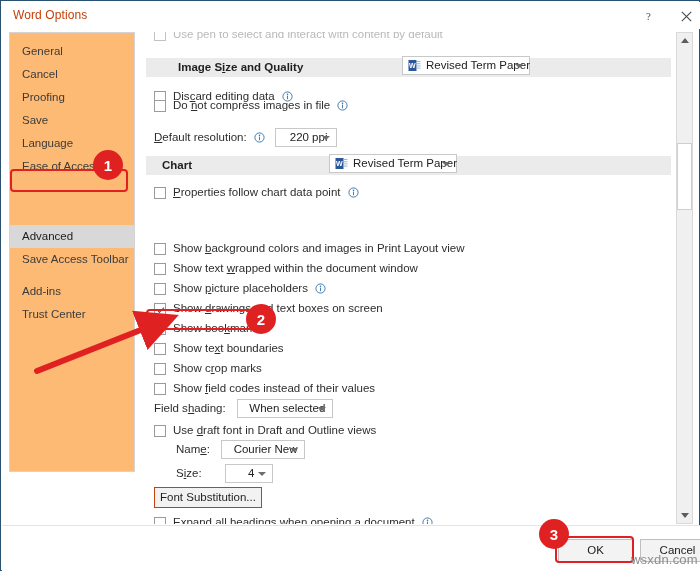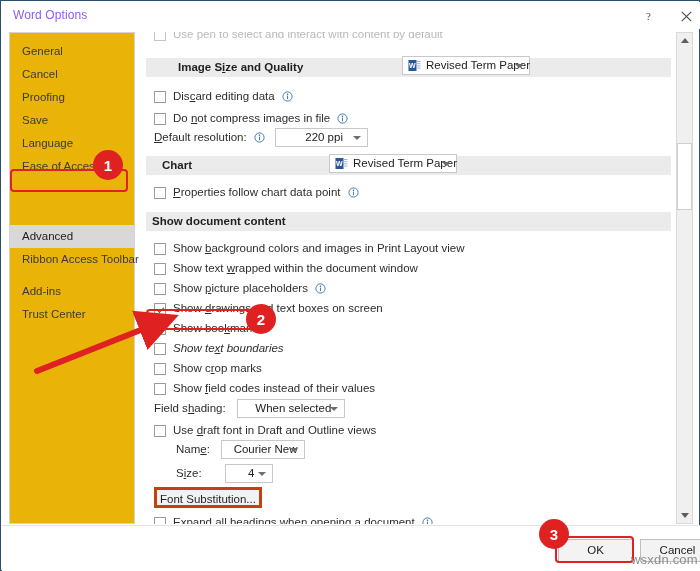--- a/index.html
+++ b/index.html
@@ -15,37 +15,37 @@
     border:1px solid #2b5171;
     background:#ffffff;
   }
   
   .titlebar{
     position:absolute;left:1px;top:1px;width:698px;height:27px;
     background:#ffffff;
   }
   .title-text{
     position:absolute;left:11px;top:6px;
-    font-size:12px;color:#8b5cf6;letter-spacing:.1px;
+    font-size:12px;color:#c2410c;letter-spacing:.1px;
   }
   .win-btn{
     position:absolute;top:3px;width:34px;height:22px;
     display:flex;align-items:center;justify-content:center;
     font-size:13px;color:#4a4a4a;cursor:default;
   }
   .win-help{left:629px;font-size:12px;}
   .win-close{left:667px;font-size:13px;}
   .win-close svg,.win-help svg{display:block;}
 
   
   .nav{
-    position:absolute;left:8px;top:31px;width:126px;height:492px;
+    position:absolute;left:8px;top:31px;width:126px;height:440px;
     box-sizing:border-box;
     border:1px solid #d4d4d4;
-    background:#eab308;
+    background:#fdba74;
   }
   .nav-item{
     position:relative;
     height:23px;line-height:23px;
     padding-left:12px;
     font-size:11.5px;color:#3b3b3b;
     white-space:nowrap;
     cursor:default;
   }
   .nav-item.selected{
@@ -126,21 +126,21 @@
   .wicon{
     display:inline-block;vertical-align:-3px;
     width:13px;height:13px;margin-right:5px;
     position:relative;
   }
   .wicon svg{display:block;}
 
   .pbtn{
     position:absolute;
     box-sizing:border-box;
-    border:3px solid #c2410c;background:#f2f2f2;
+    border:1px solid #c2410c;background:#f2f2f2;
     font-size:11.5px;color:#1f1f1f;
     height:21px;line-height:19px;text-align:center;
     cursor:default;
   }
 
   
   .scroll{
     position:absolute;left:532px;top:0;width:17px;height:492px;
     background:#f0f0f0;border:1px solid #d9d9d9;box-sizing:border-box;
   }
@@ -216,21 +216,21 @@
 
   <div class="nav">
     <div class="nav-pad"></div>
     <div class="nav-item"><span>General</span></div>
     <div class="nav-item"><span>Cancel</span></div>
     <div class="nav-item"><span>Proofing</span></div>
     <div class="nav-item"><span>Save</span></div>
     <div class="nav-item"><span>Language</span></div>
     <div class="nav-item"><span>Ease of Access</span></div>
     <div class="nav-item selected"><span>Advanced</span></div>
-    <div class="nav-item"><span>Ribbon Access Toolbar</span></div>
+    <div class="nav-item"><span>Save Access Toolbar</span></div>
     <div class="nav-gap"></div>
     <div class="nav-item"><span>Add-ins</span></div>
     <div class="nav-item"><span>Trust Center</span></div>
   </div>
 
   <div class="panel">
     <div class="content">
 
       <div class="row" style="left:10px;top:-5px;color:#b9b9b9;">
         <span class="cb greyed"></span><span class="lbl">Use pen to select and interact with content by default</span>
@@ -257,41 +257,41 @@
         <span class="cb"></span><span class="lbl">Dis<span class="u">c</span>ard editing data</span>
         <span class="info">
           <svg width="11" height="11" viewBox="0 0 11 11">
               <circle cx="5.5" cy="5.5" r="4.6" fill="none" stroke="#2f6fa8" stroke-width=".9"></circle>
               <circle cx="5.5" cy="3.2" r=".8" fill="#2f6fa8"></circle>
               <rect x="5.05" y="4.6" width=".9" height="3.6" fill="#2f6fa8"></rect>
             </svg>
         </span>
       </div>
 
-      <div class="row" style="left:10px;top:79px;">
+      <div class="row" style="left:10px;top:66px;">
         <span class="cb"></span><span class="lbl">Do <span class="u">n</span>ot compress images in file</span>
         <span class="info">
           <svg width="11" height="11" viewBox="0 0 11 11">
               <circle cx="5.5" cy="5.5" r="4.6" fill="none" stroke="#2f6fa8" stroke-width=".9"></circle>
               <circle cx="5.5" cy="3.2" r=".8" fill="#2f6fa8"></circle>
               <rect x="5.05" y="4.6" width=".9" height="3.6" fill="#2f6fa8"></rect>
             </svg>
         </span>
       </div>
 
       <div class="row" style="left:10px;top:96px;">
         <span class="lbl"><span class="u">D</span>efault resolution:</span>
         <span class="info">
           <svg width="11" height="11" viewBox="0 0 11 11">
               <circle cx="5.5" cy="5.5" r="4.6" fill="none" stroke="#2f6fa8" stroke-width=".9"></circle>
               <circle cx="5.5" cy="3.2" r=".8" fill="#2f6fa8"></circle>
               <rect x="5.05" y="4.6" width=".9" height="3.6" fill="#2f6fa8"></rect>
             </svg>
         </span>
-        <span class="combo" style="width:93px;margin-left:7px;">
+        <span class="combo" style="width:62px;margin-left:7px;">
           <span>220 ppi</span>
           <span class="caret"></span>
         </span>
       </div>
 
       <div class="section-head" style="top:124px;padding-left:16px;">
         <span class="hd-inline">Chart</span>
       </div>
       <div class="combo" style="position:absolute;left:185px;top:122px;width:128px;">
         <span class="wicon">
@@ -311,23 +311,20 @@
         <span class="cb"></span><span class="lbl"><span class="u">P</span>roperties follow chart data point</span>
         <span class="info">
           <svg width="11" height="11" viewBox="0 0 11 11">
               <circle cx="5.5" cy="5.5" r="4.6" fill="none" stroke="#2f6fa8" stroke-width=".9"></circle>
               <circle cx="5.5" cy="3.2" r=".8" fill="#2f6fa8"></circle>
               <rect x="5.05" y="4.6" width=".9" height="3.6" fill="#2f6fa8"></rect>
             </svg>
         </span>
       </div>
 
-      <div class="section-head" style="top:180px;">
-        <span class="hd-inline">Show document content</span>
-      </div>
 
       <div class="row" style="left:10px;top:209px;">
         <span class="cb"></span><span class="lbl">Show <span class="u">b</span>ackground colors and images in Print Layout view</span>
       </div>
       <div class="row" style="left:10px;top:229px;">
         <span class="cb"></span><span class="lbl">Show text <span class="u">w</span>rapped within the document window</span>
       </div>
       <div class="row" style="left:10px;top:249px;">
         <span class="cb"></span><span class="lbl">Show <span class="u">p</span>icture placeholders</span>
         <span class="info">
@@ -337,33 +334,33 @@
               <rect x="5.05" y="4.6" width=".9" height="3.6" fill="#2f6fa8"></rect>
             </svg>
         </span>
       </div>
       <div class="row" style="left:10px;top:269px;">
         <span class="cb checked"></span><span class="lbl">Show <span class="u">d</span>rawings and text boxes on screen</span>
       </div>
       <div class="row" style="left:10px;top:289px;">
         <span class="cb checked"></span><span class="lbl">Show boo<span class="u">k</span>marks</span>
       </div>
-      <div class="row" style="left:10px;top:309px;font-style:italic;">
+      <div class="row" style="left:10px;top:309px;">
         <span class="cb"></span><span class="lbl">Show te<span class="u">x</span>t boundaries</span>
       </div>
       <div class="row" style="left:10px;top:329px;">
         <span class="cb"></span><span class="lbl">Show c<span class="u">r</span>op marks</span>
       </div>
       <div class="row" style="left:10px;top:349px;">
         <span class="cb"></span><span class="lbl">Show <span class="u">f</span>ield codes instead of their values</span>
       </div>
 
       <div class="row" style="left:10px;top:367px;">
         <span class="lbl">Field s<span class="u">h</span>ading:</span>
-        <span class="combo" style="width:108px;margin-left:8px;">
+        <span class="combo" style="width:96px;margin-left:8px;">
           <span>When selected</span>
           <span class="caret"></span>
         </span>
       </div>
 
       <div class="row" style="left:10px;top:391px;">
         <span class="cb"></span><span class="lbl">Use <span class="u">d</span>raft font in Draft and Outline views</span>
       </div>
 
       <div class="row" style="left:32px;top:408px;">

